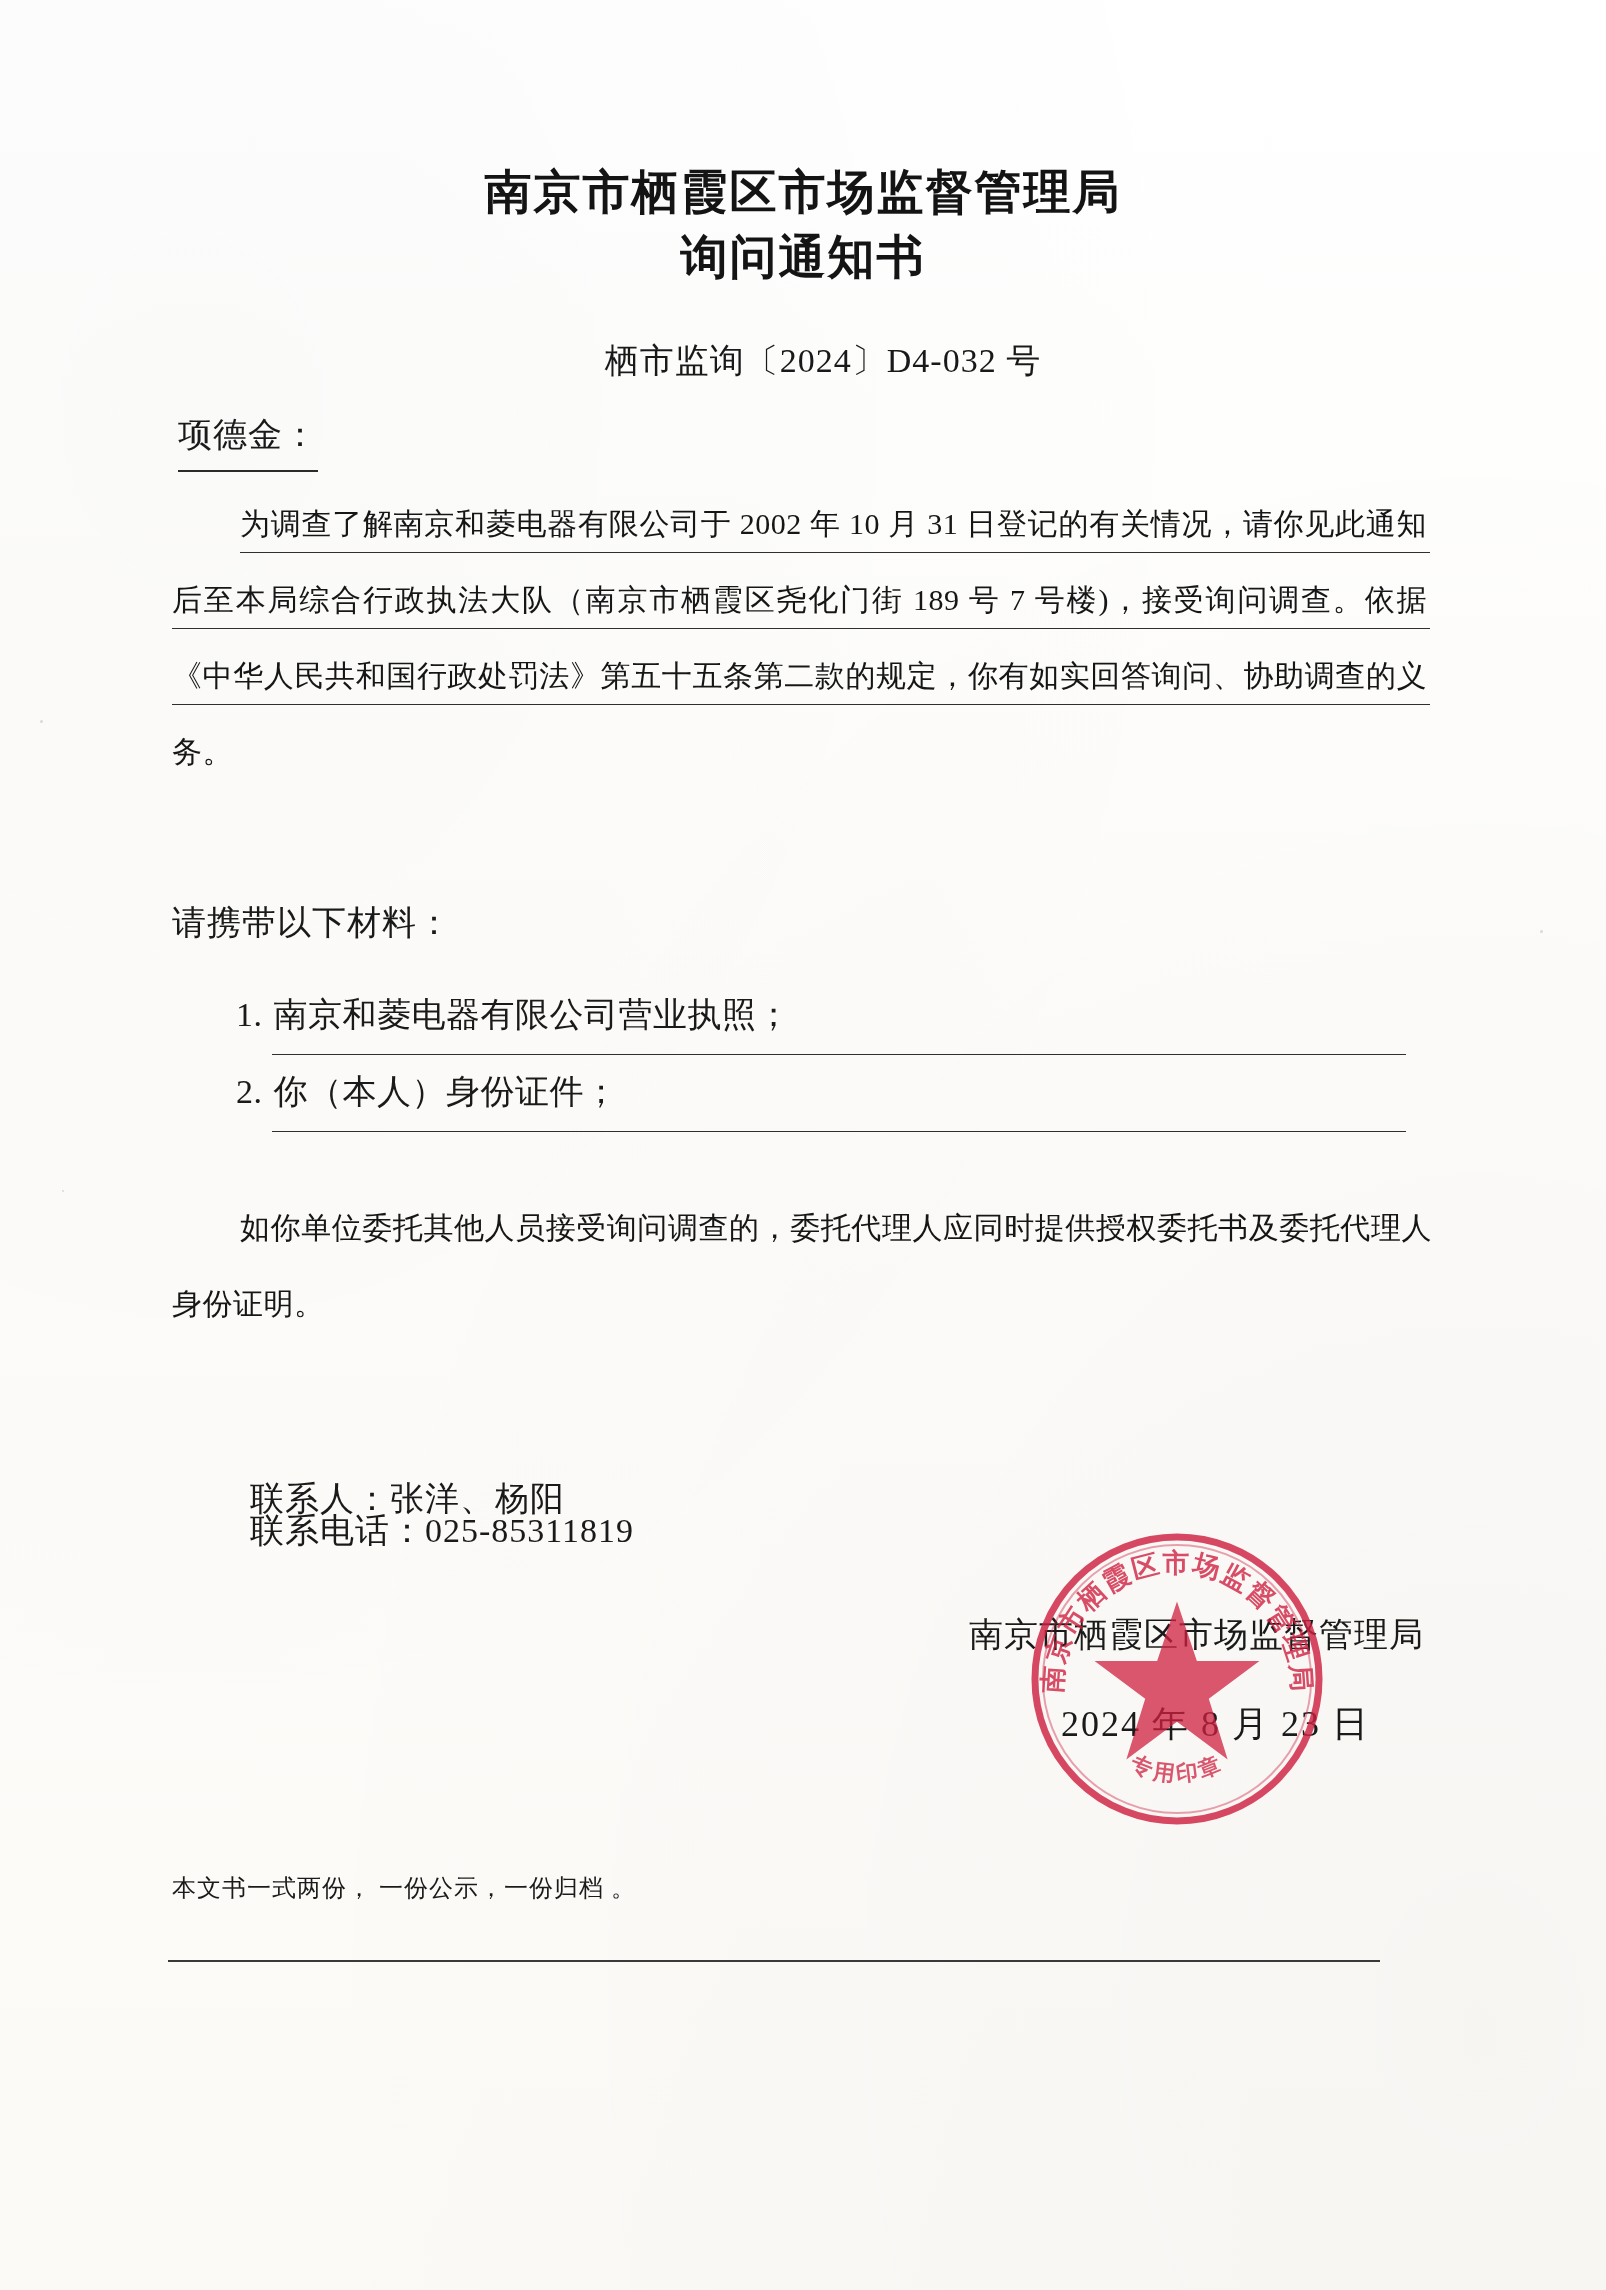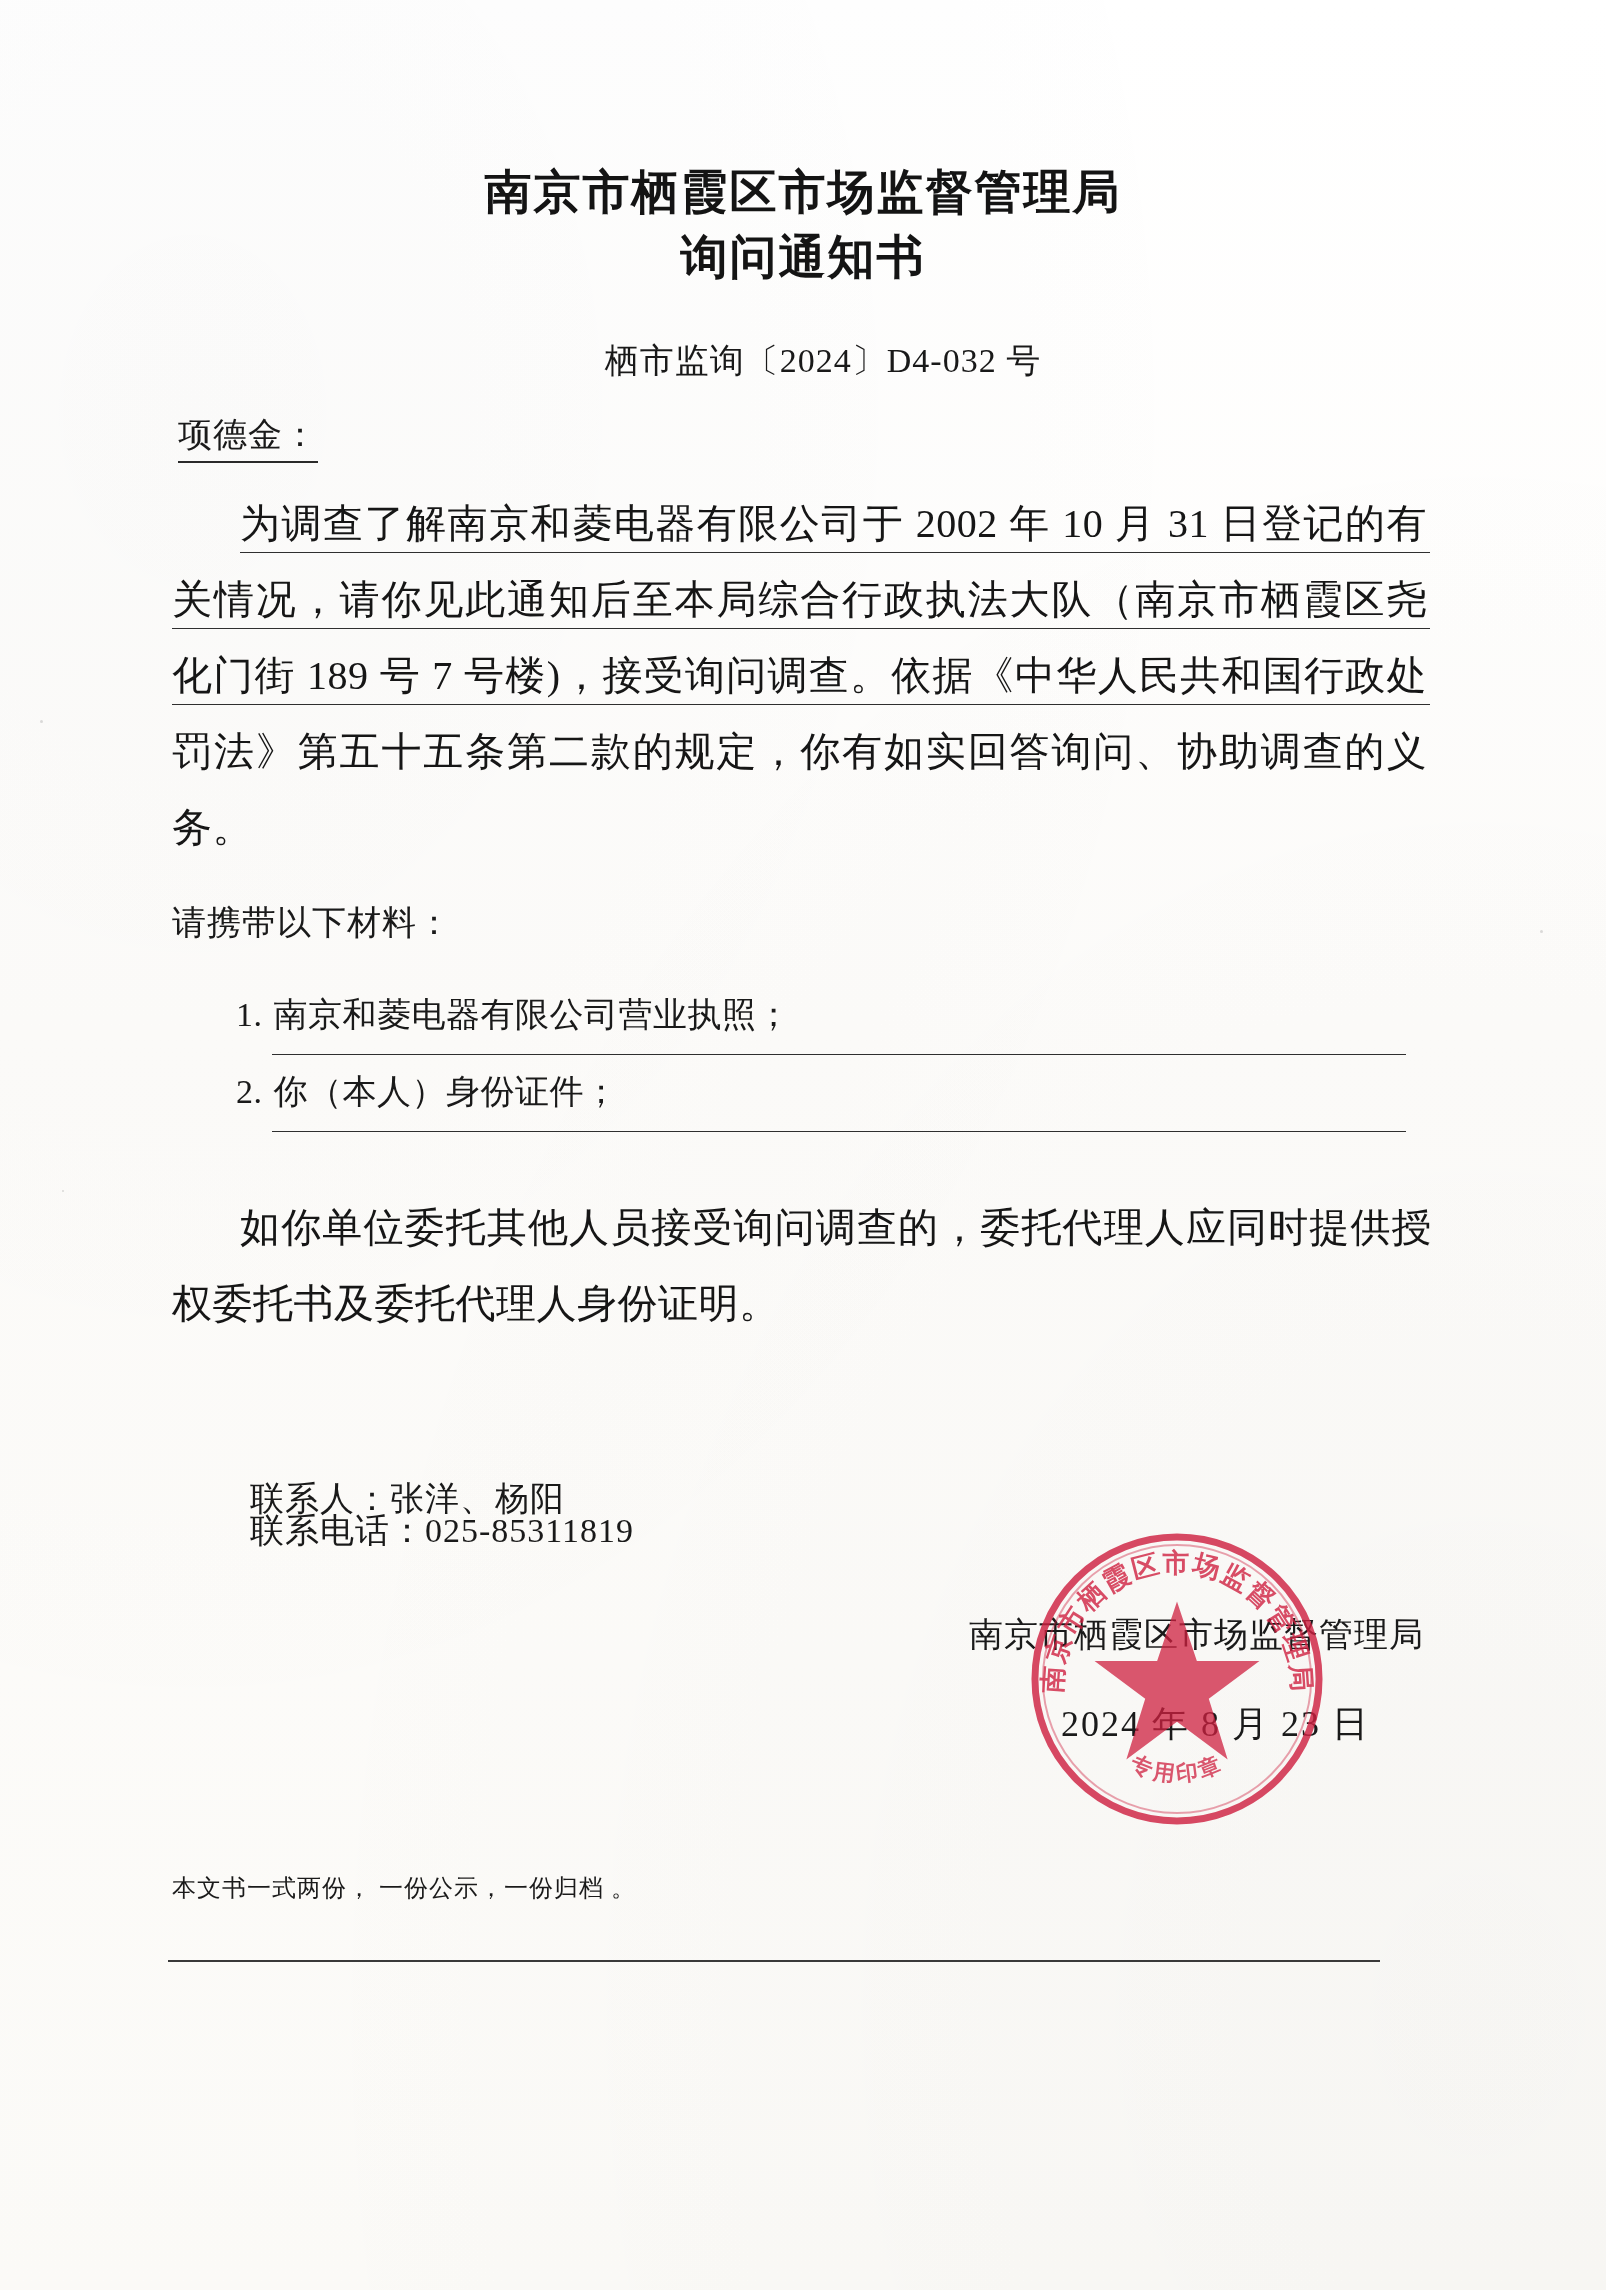--- a/index.html
+++ b/index.html
@@ -63,25 +63,25 @@
     padding-left: 20px;
   }
   
   .addressee {
     position: absolute;
     left: 178px;
     top: 412px;
     font-size: 34px;
     letter-spacing: 1px;
     border-bottom: 2px solid #2a2a2a;
-    padding-bottom: 3px;
+    padding-bottom: 12px;
   }
   .para {
     position: absolute;
-    font-size: 40px;
+    font-size: 30px;
     line-height: 76px;
     letter-spacing: 0.5px;
     color: #161616;
     text-align: justify;
   }
   .para-main {
     left: 172px;
     top: 486px;
     width: 1255px;
     text-indent: 68px;

